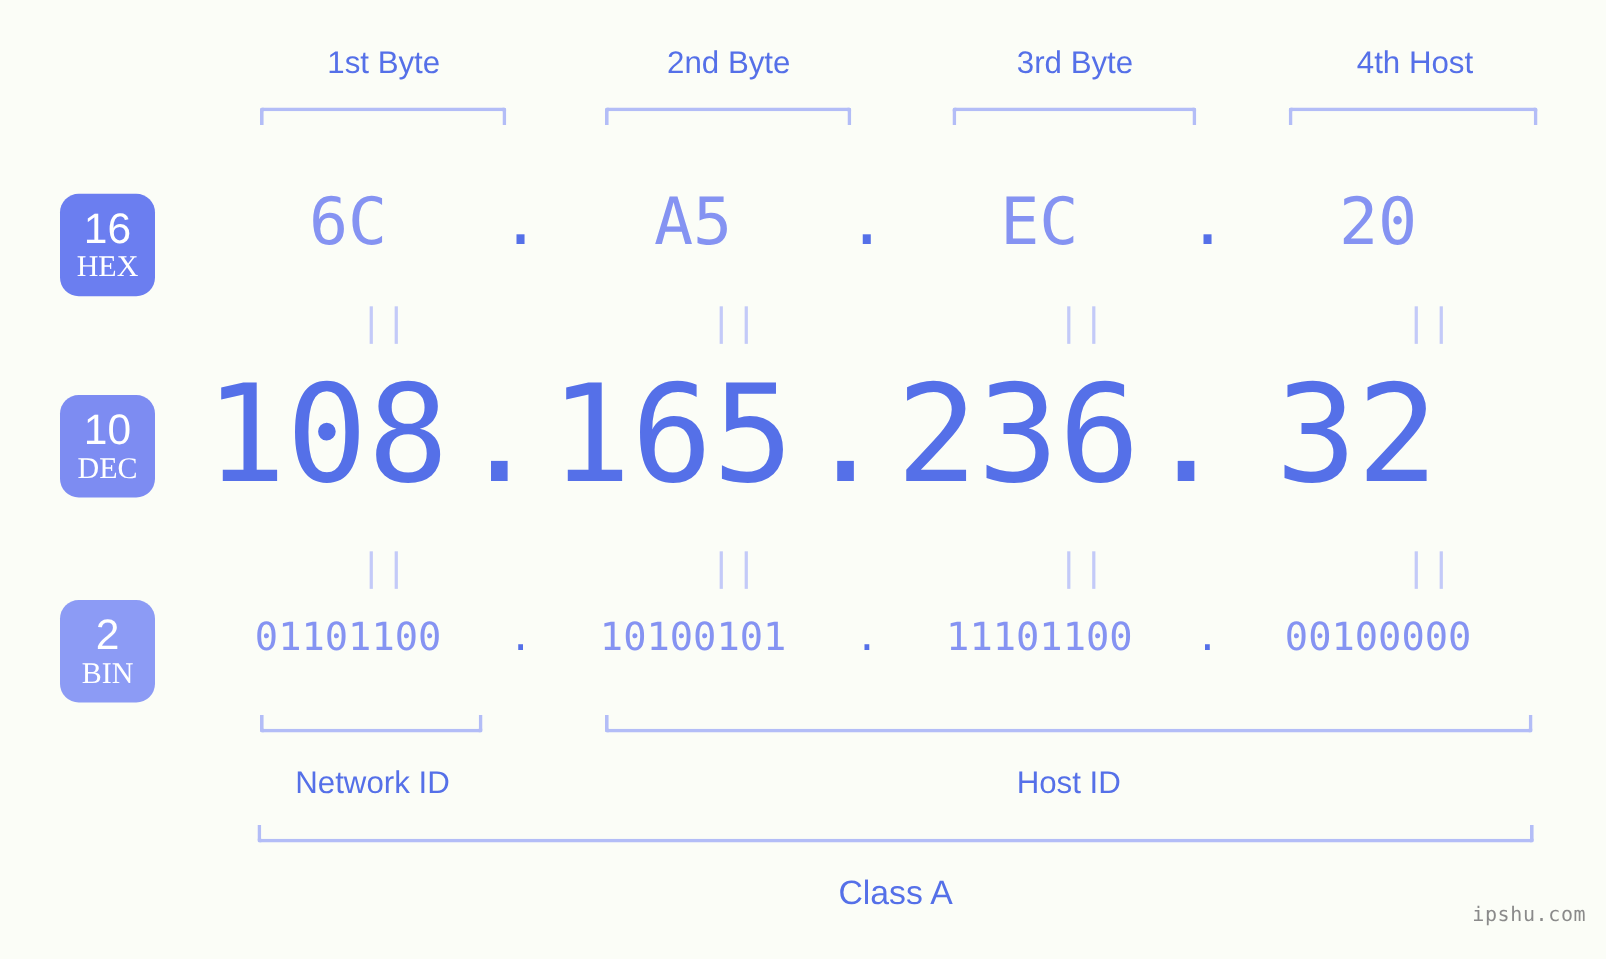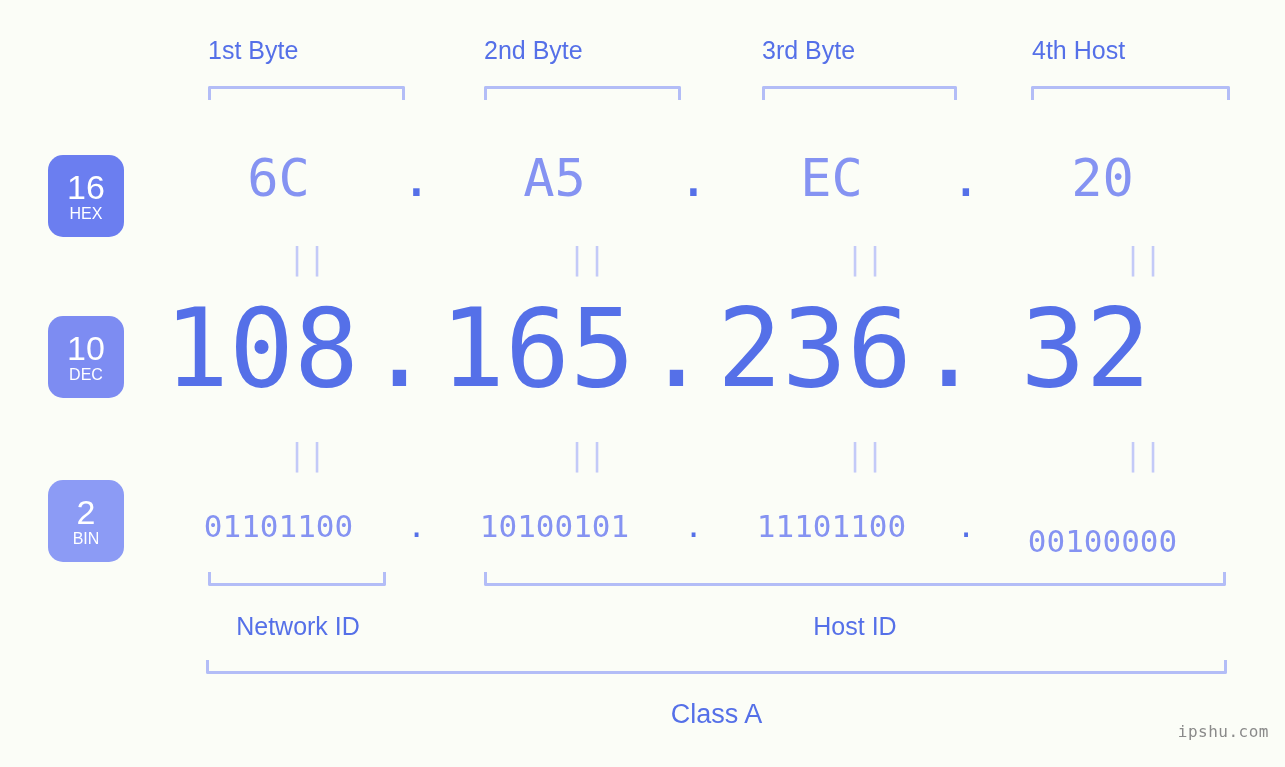--- a/index.html
+++ b/index.html
@@ -18,20 +18,21 @@
 
   .stage {
     position: relative;
     width: 1285px;
     height: 767px;
   }
 
   
   .byte-label {
     position: absolute;
+    text-align: center;
     color: #5570e8;
     font-size: 25px;
     font-family: "Liberation Sans", sans-serif;
     letter-spacing: 0px;
     white-space: nowrap;
   }
 
   
   .bracket-down {
     position: absolute;
@@ -63,22 +64,22 @@
     color: #ffffff;
     line-height: 1;
   }
   .badge .base {
     font-size: 34px;
     font-family: "Liberation Sans", sans-serif;
     line-height: 1;
     margin-bottom: 2px;
   }
   .badge .abbr {
-    font-size: 16px;
-    font-family: Liberation Sans, sans-serif;
+    font-size: 24px;
+    font-family: Liberation Serif, serif;
     line-height: 1;
   }
   .badge-hex { background: #6b7ef0; }
   .badge-dec { background: #7d8cf2; }
   .badge-bin { background: #8c9bf5; }
 
   
   .row-values {
     position: absolute;
     display: flex;
@@ -239,21 +240,21 @@
   <div class="eq" style="left:846px; top:440px;">||</div>
   <div class="eq" style="left:1124px; top:440px;">||</div>
 
   <div class="row-values bin-row">
     <div class="cell" style="width:197px;">01101100</div>
     <div class="dot" style="width:79px;">.</div>
     <div class="cell" style="width:197px;">10100101</div>
     <div class="dot" style="width:81px;">.</div>
     <div class="cell" style="width:195px;">11101100</div>
     <div class="dot" style="width:74px;">.</div>
-    <div class="cell" style="width:199px;margin-top:31px;">00100000</div>
+    <div class="cell" style="width:199px;">00100000</div>
   </div>
 
   <div class="bracket-up" style="left:208px; top:572px; width:178px;"></div>
   <div class="bracket-up" style="left:484px; top:572px; width:742px;"></div>
 
   <div class="id-label" style="left:208px; top:612px; width:180px;">Network ID</div>
   <div class="id-label" style="left:484px; top:612px; width:742px;">Host ID</div>
 
   <div class="bracket-up" style="left:206px; top:660px; width:1021px;"></div>
 

